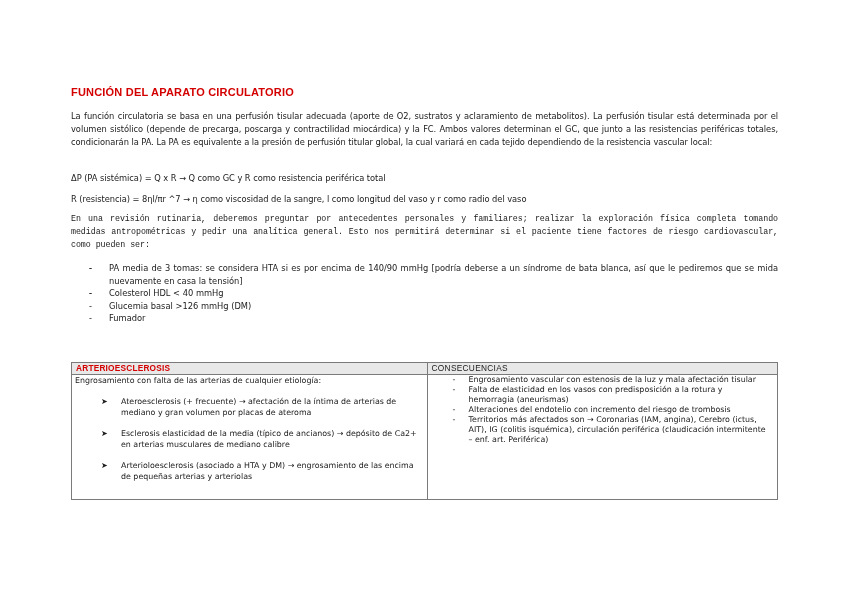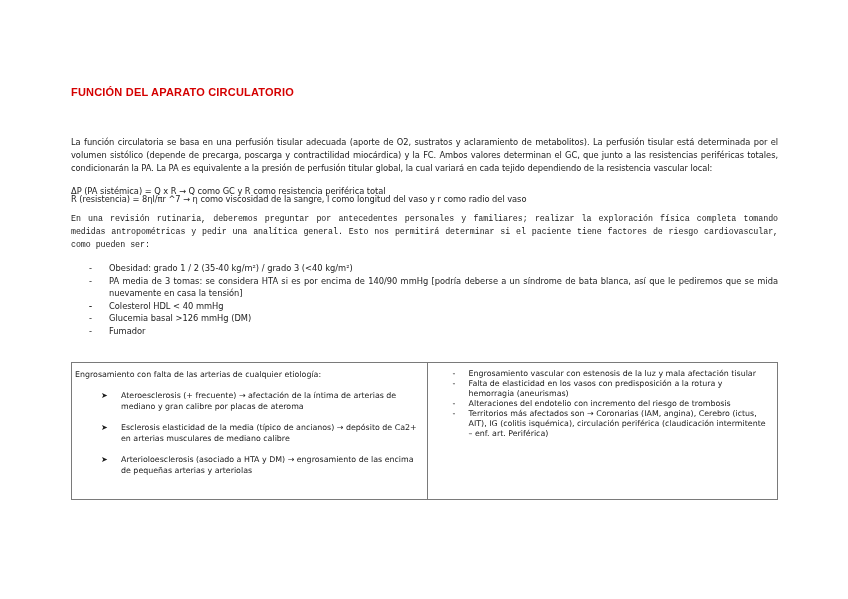--- a/index.html
+++ b/index.html
@@ -3,31 +3,31 @@
 <meta charset="utf-8">
 <style>
   html, body { margin:0; padding:0; background:#ffffff; }
   body { width:848px; height:599px; position:relative; overflow:hidden;
          font-family:"DejaVu Sans", sans-serif; color:#1a1a1a; }
   .page { position:absolute; left:71px; top:0; width:707px; }
   .title { position:absolute; left:0; top:86px; font-family:"Liberation Sans", sans-serif;
            font-weight:bold; font-size:11px; color:#d40000; letter-spacing:0.2px; }
   .para { position:absolute; left:0; width:707px; font-size:8.3px; line-height:12.8px;
           text-align:justify; letter-spacing:-0.05px; }
-  .p1 { top:110px;margin-top:26px; }
-  .f1 { top:185px; }
+  .p1 { top:110px; }
+  .f1 { top:172px; }
   .f2 { top:193px; }
   .p2 { top:213px;font-family:Liberation Mono, monospace; }
   .list { position:absolute; left:18px; top:262px; width:689px; margin:0; padding:0; list-style:none;
           font-size:8.3px; line-height:12.6px; }
   .list li { position:relative; padding-left:20px; text-align:justify; }
   .list li .dash { position:absolute; left:0; top:0; }
   table.tbl { position:absolute; left:0; top:362px; width:707px; border-collapse:collapse;
               font-size:7.9px; line-height:11px; }
-  table.tbl td { border:1px solid #7a7a7a; vertical-align:top; padding:6px 3px; }
+  table.tbl td { border:1px solid #7a7a7a; vertical-align:top; padding:0 3px; }
   table.tbl td.h { background:#e8e8e8; height:11px; padding:0 4px; }
   .h-left { color:#d40000; font-weight:bold; font-family:"Liberation Sans", sans-serif; font-size:8.3px; letter-spacing:0.2px; }
   .h-right { color:#1a1a1a; font-family:"Liberation Sans", sans-serif; font-size:8.3px; letter-spacing:0.3px; }
   .col-l { width:351px; height:124px; }
   .col-r { width:346px; }
   .subs { margin:0; padding:0; list-style:none; }
   .subs li { position:relative; padding-left:46px; padding-right:4px; margin-top:10px; font-size:7.9px; line-height:11px; }
   .subs li .arrow { position:absolute; left:26px; top:0; font-size:8px; }
   .cons { margin:0; padding:0; list-style:none; }
   .cons li { position:relative; padding-left:38px; padding-right:6px; line-height:10px; font-size:7.9px; }
@@ -38,35 +38,39 @@
 
 <div class="page">
   <div class="title">FUNCIÓN DEL APARATO CIRCULATORIO</div>
 
   <div class="para p1">La función circulatoria se basa en una perfusión tisular adecuada (aporte de O2, sustratos y aclaramiento de metabolitos). La perfusión tisular está determinada por el volumen sistólico (depende de precarga, poscarga y contractilidad miocárdica) y la FC. Ambos valores determinan el GC, que junto a las resistencias periféricas totales, condicionarán la PA. La PA es equivalente a la presión de perfusión titular global, la cual variará en cada tejido dependiendo de la resistencia vascular local:</div>
   <div class="para f1">ΔP (PA sistémica) = Q x R → Q como GC y R como resistencia periférica total</div>
   <div class="para f2">R (resistencia) = 8ηl/πr ^7 → η como viscosidad de la sangre, l como longitud del vaso y r como radio del vaso</div>
   <div class="para p2">En una revisión rutinaria, deberemos preguntar por antecedentes personales y familiares; realizar la exploración física completa tomando medidas antropométricas y pedir una analítica general. Esto nos permitirá determinar si el paciente tiene factores de riesgo cardiovascular, como pueden ser:</div>
 
   <ul class="list">
-    <li><span class="dash">-</span><span>Obesidad: grado 1 / 2 (35-40 kg/m²) / grado 3 (&lt;40 kg/m²)</span></li>
+    <li><span class="dash">-</span></li>
     <li><span class="dash">-</span><span>PA media de 3 tomas: se considera HTA si es por encima de 140/90 mmHg [podría deberse a un síndrome de bata blanca, así que le pediremos que se mida nuevamente en casa la tensión]</span></li>
     <li><span class="dash">-</span></li>
     <li><span class="dash">-</span><span>Colesterol HDL &lt; 40 mmHg</span></li>
     <li><span class="dash">-</span><span>Glucemia basal &gt;126 mmHg (DM)</span></li>
     <li><span class="dash">-</span><span>Fumador</span></li>
   </ul>
 
   <table class="tbl">
     <tbody>
+        <tr>
+      <td class="h col-l-h"><span class="h-left">ARTERIOESCLEROSIS</span></td>
+      <td class="h"><span class="h-right">CONSECUENCIAS</span></td>
+    </tr>
     <tr>
       <td class="col-l">
         <div>Engrosamiento con falta de las arterias de cualquier etiología:</div>
         <ul class="subs">
-          <li><span class="arrow">➤</span><span>Ateroesclerosis (+ frecuente) → afectación de la íntima de arterias de mediano y gran calibre por placas de ateroma</span></li>
+          <li><span class="arrow">➤</span><span>Ateroesclerosis (+ frecuente) → afectación de la íntima de arterias de mediano y gran volumen por placas de ateroma</span></li>
           <li><span class="arrow">➤</span><span>Esclerosis elasticidad de la media (típico de ancianos) → depósito de Ca2+ en arterias musculares de mediano calibre</span></li>
           <li><span class="arrow">➤</span><span>Arterioloesclerosis (asociado a HTA y DM) → engrosamiento de las encima de pequeñas arterias y arteriolas</span></li>
         </ul>
       </td>
       <td class="col-r">
         <ul class="cons">
           <li><span class="dash">-</span><span>Engrosamiento vascular con estenosis de la luz y mala afectación tisular</span></li>
           <li><span class="dash">-</span><span>Falta de elasticidad en los vasos con predisposición a la rotura y hemorragia (aneurismas)</span></li>
           <li><span class="dash">-</span><span>Alteraciones del endotelio con incremento del riesgo de trombosis</span></li>
           <li><span class="dash">-</span><span>Territorios más afectados son → Coronarias (IAM, angina), Cerebro (ictus, AIT), IG (colitis isquémica), circulación periférica (claudicación intermitente – enf. art. Periférica)</span></li>

